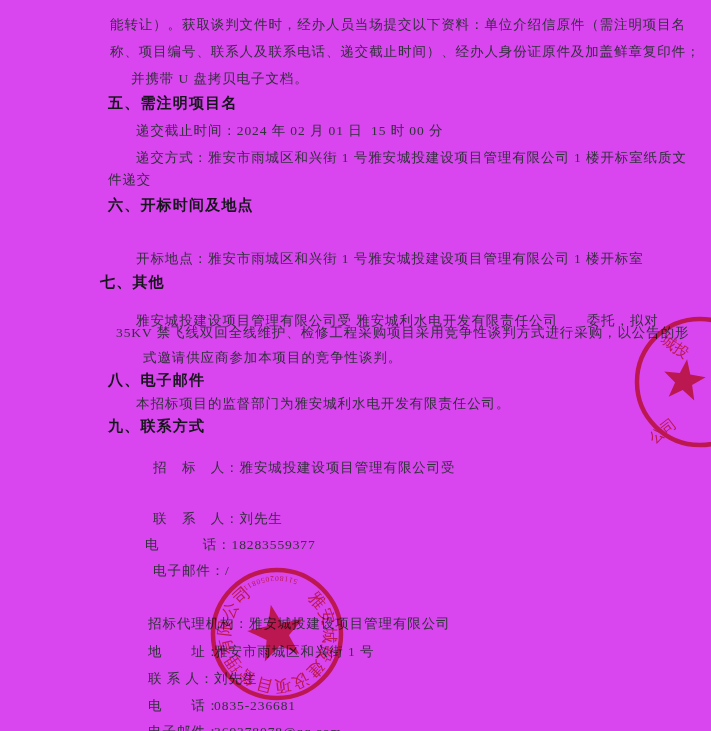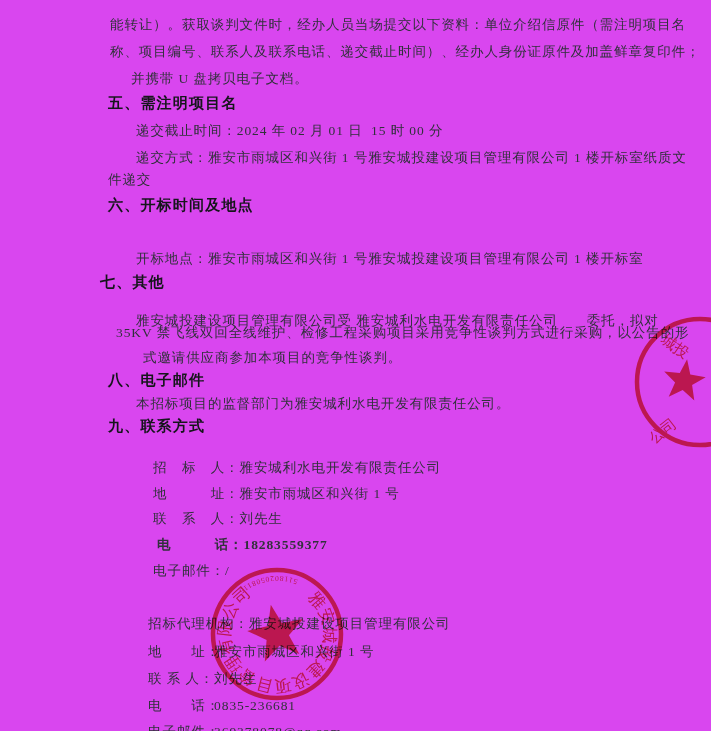--- a/index.html
+++ b/index.html
@@ -54,29 +54,26 @@
   <div class="ln" style="left:136px;top:312px;">雅安城投建设项目管理有限公司受 雅安城利水电开发有限责任公司　　委托，拟对</div>
   <div class="ln" style="left:116px;top:324px;">35KV 禁飞线双回全线维护、检修工程采购项目采用竞争性谈判方式进行采购，以公告的形</div>
   <div class="ln" style="left:108px;top:349px;margin-left:35px;">式邀请供应商参加本项目的竞争性谈判。</div>
 
   <div class="hd" style="left:108px;top:371px;">八、电子邮件</div>
   <div class="ln" style="left:136px;top:395px;">本招标项目的监督部门为雅安城利水电开发有限责任公司。</div>
 
   <div class="hd" style="left:108px;top:417px;">九、联系方式</div>
 
   <div class="row" style="left:136px;top:443px;">
-    <span class="lbl">招　标　人：</span><span class="val">雅安城利水电开发有限责任公司</span>
-  </div>
-  <div class="row" style="left:136px;top:469px;">
-    <span class="lbl">地　　　址：</span><span class="val">雅安市雨城区和兴街 1 号</span>
+    <span class="lbl">招　标　人：</span><span class="val">雅安城投建设项目管理有限公司受</span>
   </div>
   <div class="row" style="left:136px;top:494px;">
     <span class="lbl">联　系　人：</span><span class="val">刘先生</span>
   </div>
-  <div class="row" style="left:140px;top:520px;font-weight:bold;">
+  <div class="row" style="left:128px;top:520px;">
     <span class="lbl">电　　　话：</span><span class="val">18283559377</span>
   </div>
   <div class="row" style="left:136px;top:546px;">
     <span class="lbl">电子邮件：</span><span class="val">/</span>
   </div>
 
   <div class="row" style="left:131px;top:599px;">
     <span class="lbl">招标代理机构：</span><span class="val">雅安城投建设项目管理有限公司</span>
   </div>
   <div class="row colrow" style="left:131px;top:627px;">

